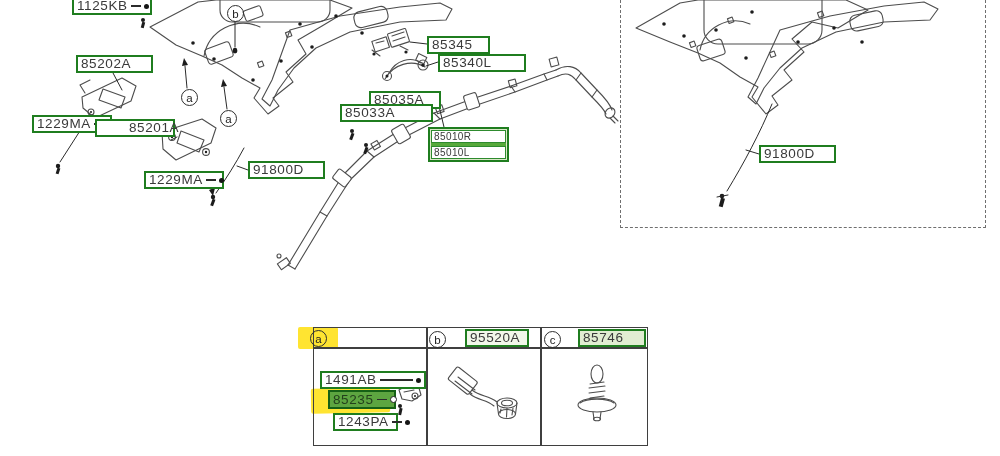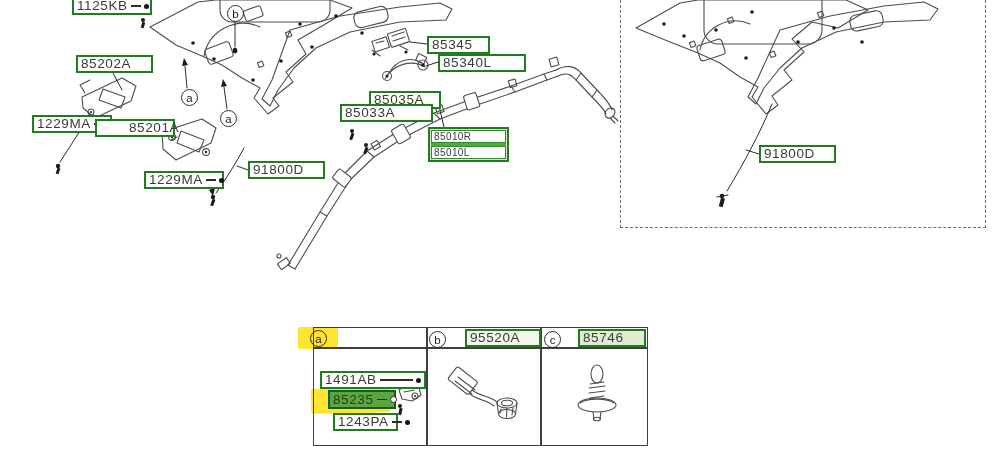--- a/index.html
+++ b/index.html
@@ -297,21 +297,21 @@
   <div class="circ" style="left:310px;top:330px;">
     <span>a</span>
   </div>
   <div class="circ" style="left:429px;top:331px;">
     <span>b</span>
   </div>
   <div class="circ" style="left:544px;top:331px;">
     <span>c</span>
   </div>
 
-  <div class="plabel hdr-b-label" style="left:465px;top:329px;width:76px;">
+  <div class="plabel hdr-b-label" style="left:465px;top:329px;width:64px;">
     <span class="ptxt">95520A</span>
   </div>
   <div class="plabel hdr-c-label" style="left:578px;top:329px;width:68px;">
     <span class="ptxt">85746</span>
   </div>
 
   <div class="plabel" style="left:320px;top:371px;width:106px;">
     <span class="ptxt">1491AB</span>
     <i class="lead"></i>
     <i class="ldot"></i>

